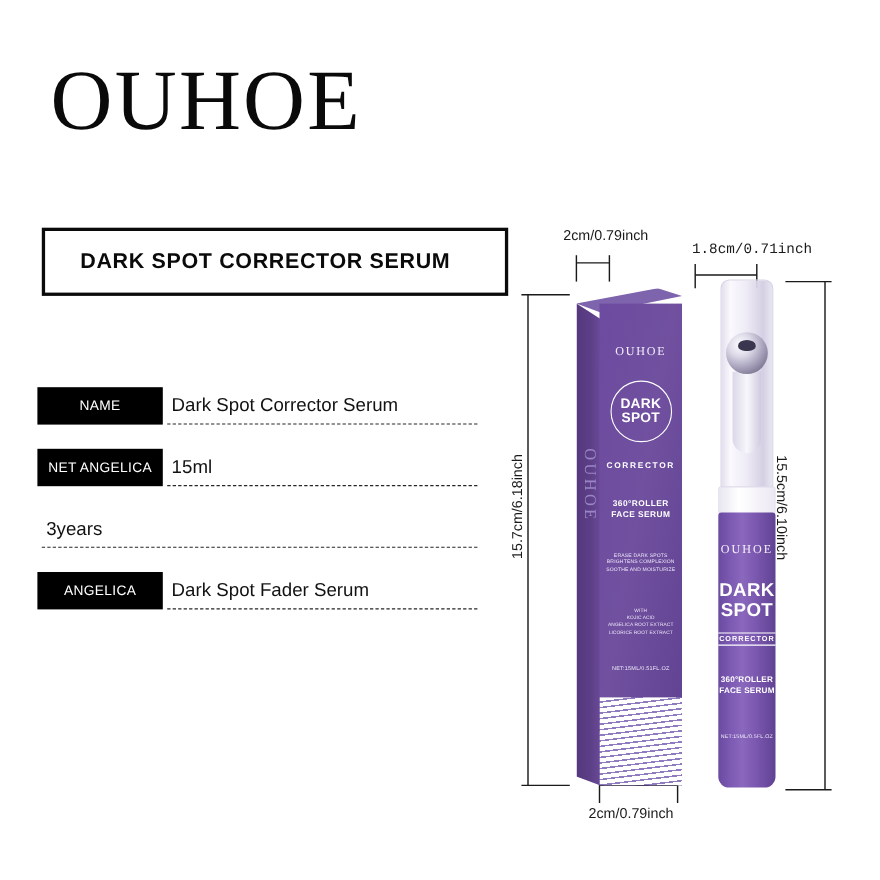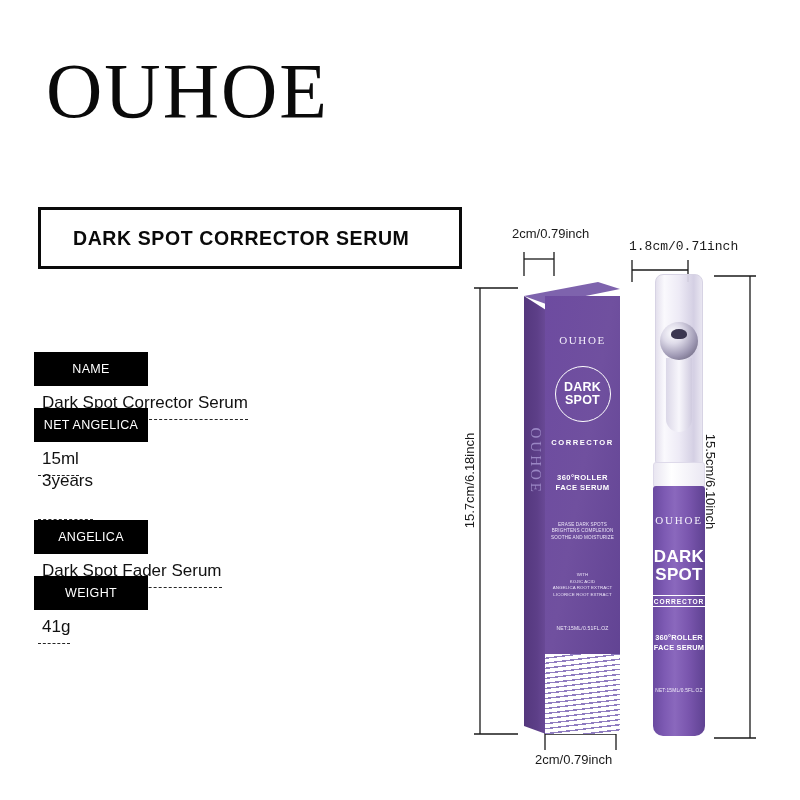--- a/index.html
+++ b/index.html
@@ -52,21 +52,20 @@
     position: absolute;
     left: 34px;
     top: 352px;
     width: 400px;
   }
   .spec-row {
     position: relative;
     height: 56px;
     display: flex;
     align-items: flex-start;
-    flex-direction: column;
   }
   .spec-label {
     width: 114px;
     height: 34px;
     background: #000000;
     color: #ffffff;
     font-size: 12.5px;
     font-weight: normal;
     letter-spacing: 0.3px;
     display: flex;
@@ -93,21 +92,21 @@
     left: 2px;
     right: 0;
     bottom: 0;
     border-bottom: 1.5px dashed #262626;
   }
 
   
   .diagram {
     position: absolute;
     left: 466px;
-    top: 226px;
+    top: 206px;
     width: 330px;
     height: 560px;
   }
 
   
   .dim-label {
     position: absolute;
     font-size: 13px;
     color: #1a1a1a;
     white-space: nowrap;
@@ -421,27 +420,20 @@
 
 
   <div class="spec-row">
     <div class="spec-label">ANGELICA</div>
     <div class="spec-value-wrap">
       <div class="spec-value">Dark Spot Fader Serum</div>
       <div class="spec-rule"></div>
     </div>
   </div>
 
-  <div class="spec-row">
-    <div class="spec-label">WEIGHT</div>
-    <div class="spec-value-wrap">
-      <div class="spec-value">41g</div>
-      <div class="spec-rule"></div>
-    </div>
-  </div>
 
 </div>
 
 <div class="diagram">
 
   <svg class="measure-svg" viewBox="0 0 330 560">
     <g stroke="#1a1a1a" stroke-width="1.3" fill="none">
 
       <line x1="58" y1="26" x2="58" y2="50"></line>
       <line x1="88" y1="26" x2="88" y2="50"></line>

